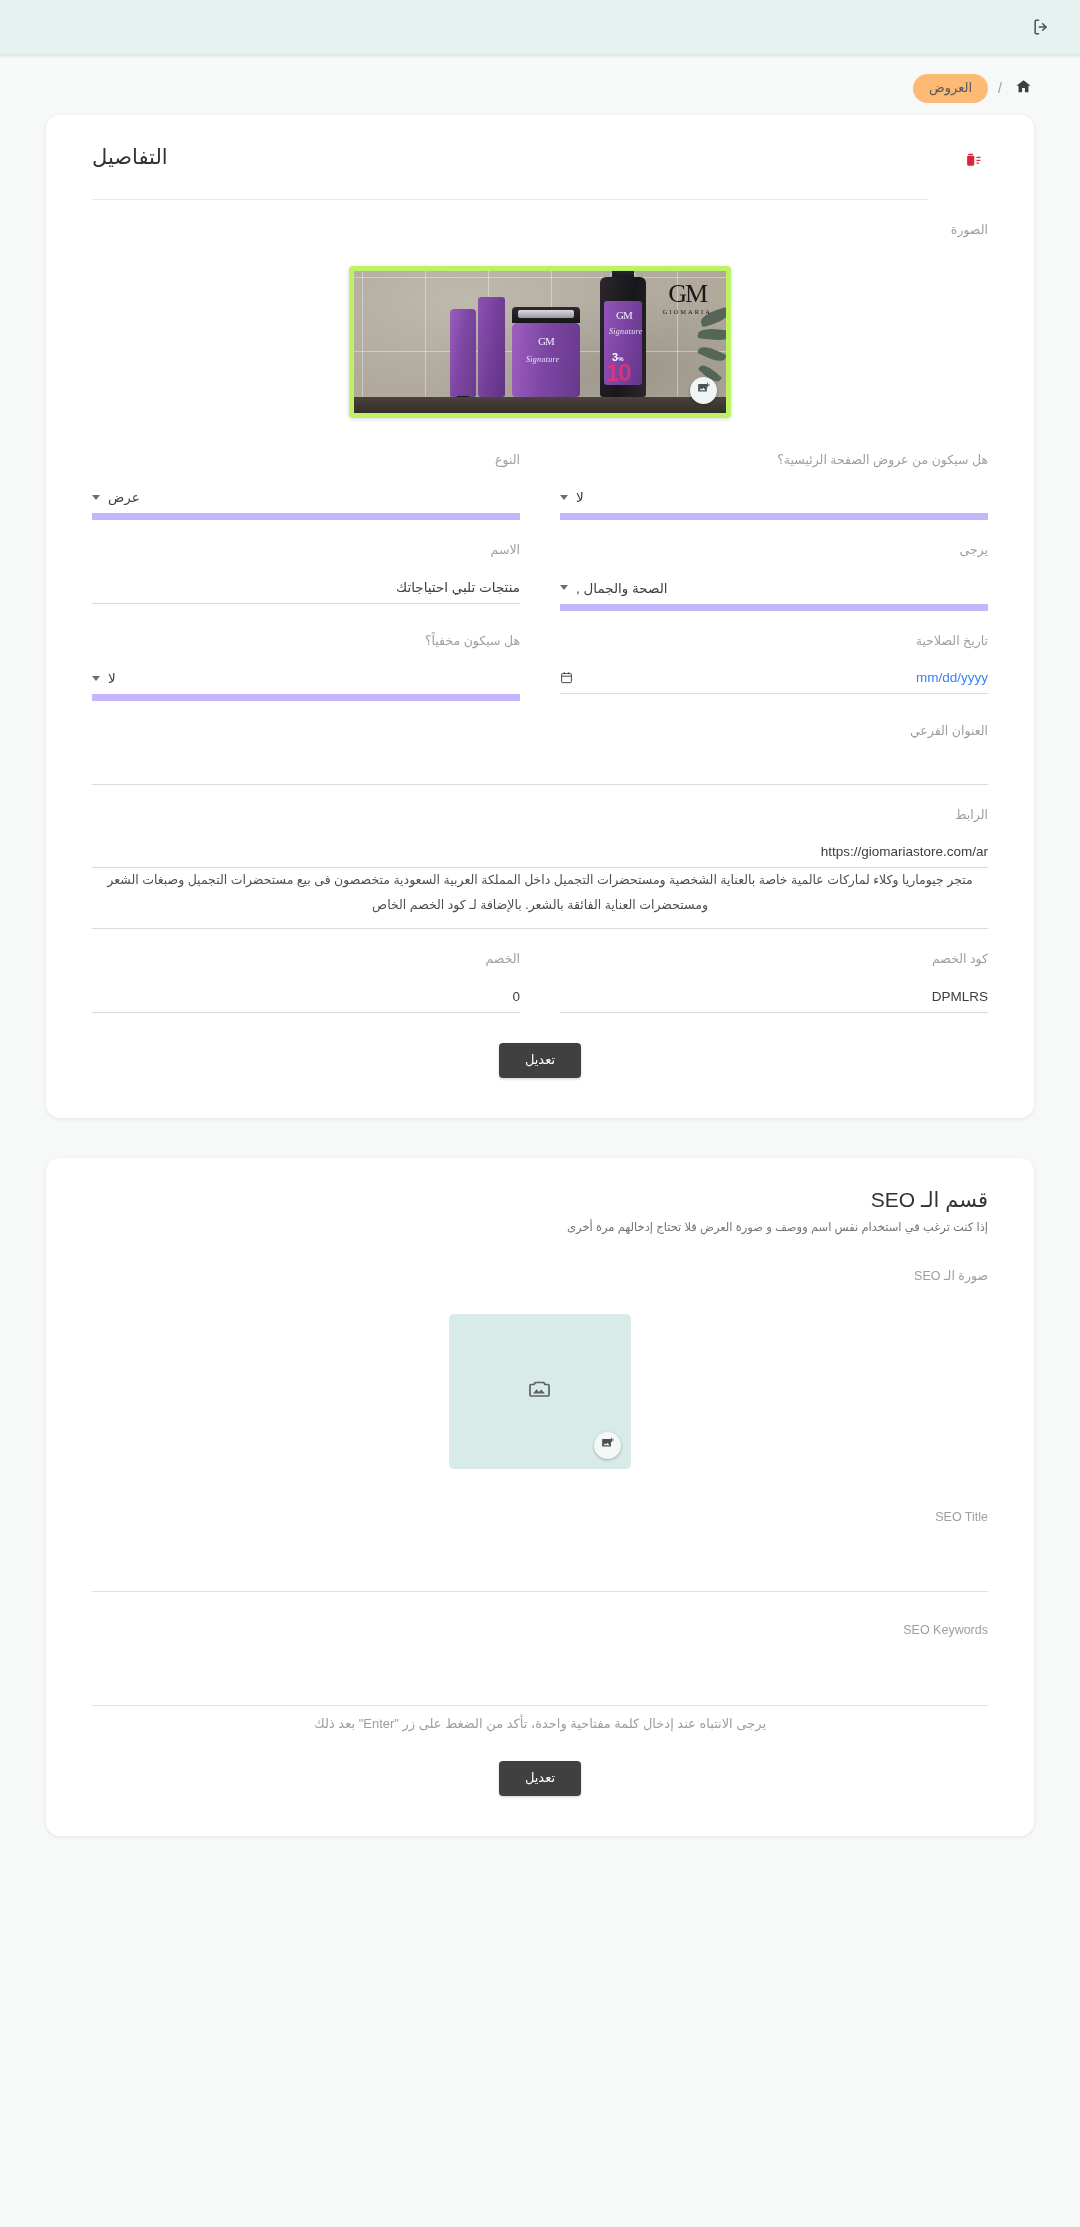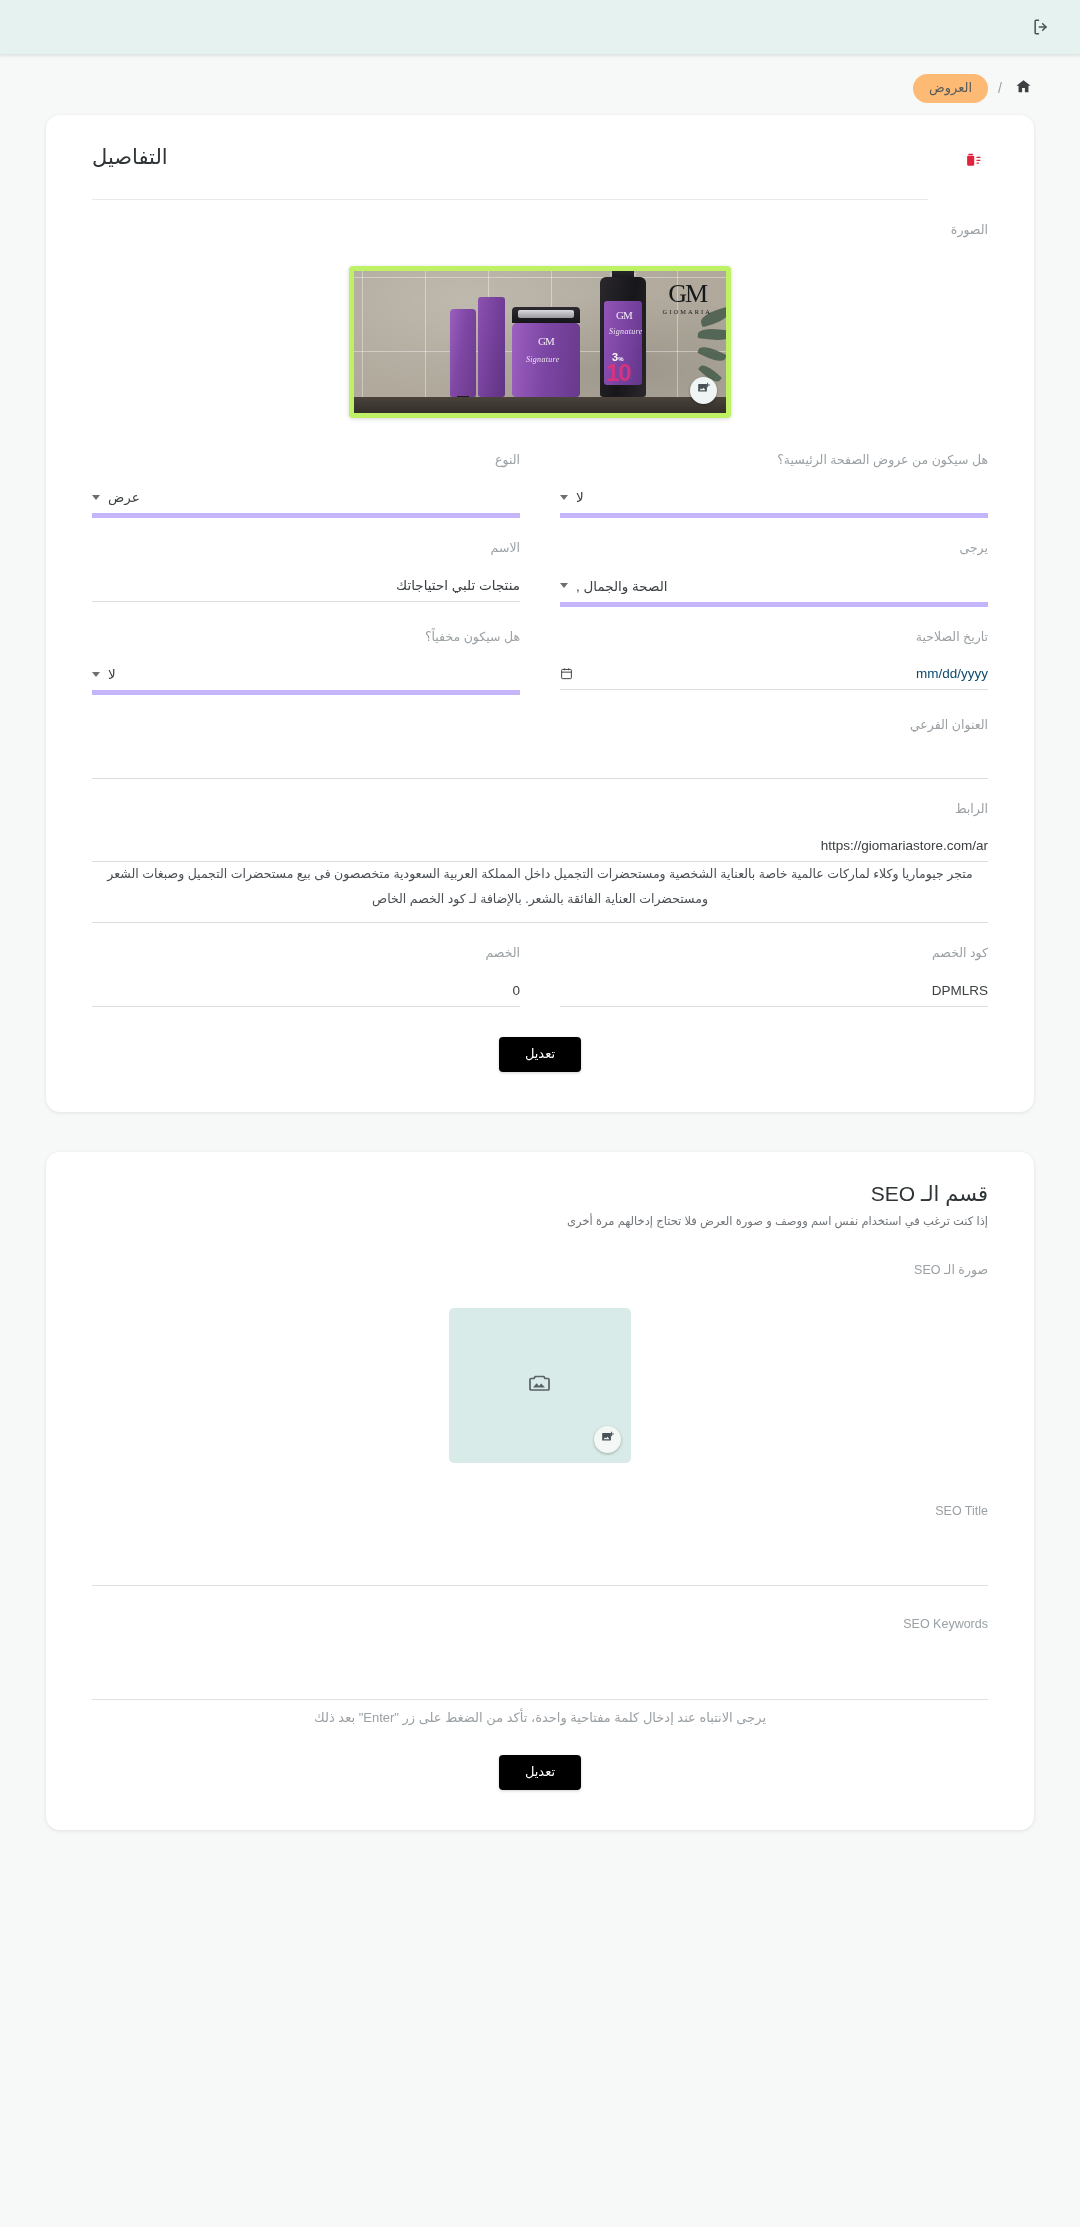--- a/index.html
+++ b/index.html
@@ -143,21 +143,21 @@
     direction: rtl;
   }
   .underline-input::placeholder { color: #b4b8bc; }
   .underline-input.ltr { direction: ltr; text-align: right; }
 
   .select-line {
     display: flex;
     align-items: center;
     justify-content: flex-start;
     gap: 8px;
-    border-bottom: 5px solid #c4b5fd;
+    border-bottom: 7px solid #c4b5fd;
     padding: 2px 0 8px;
     cursor: pointer;
     flex-direction: row-reverse;
   }
   .select-value {
     font-size: 13.5px;
     color: #3c4043;
     white-space: nowrap;
     overflow: hidden;
     text-overflow: ellipsis;
@@ -173,21 +173,21 @@
   .date-line {
     display: flex;
     align-items: center;
     justify-content: space-between;
     flex-direction: row;
     border-bottom: 1px solid #dadde0;
     padding: 2px 0 8px;
   }
   .date-text {
     font-size: 13.5px;
-    color: #0c4a6e;
+    color: #3b82f6;
     direction: ltr;
     text-align: center;
   }
   .cal-icon { cursor: pointer; display:flex; }
 
   .desc-box {
     border-bottom: 1px solid #dadde0;
     padding: 0 0 10px;
     font-size: 12.5px;
     color: #4a4f54;
@@ -375,21 +375,21 @@
   }
   .seo-img .fab { right: 10px; bottom: 10px; background: #f3f8f7; }
 
   
   .submit-wrap {
     display: flex;
     justify-content: center;
     padding-top: 30px;
   }
   .submit-btn {
-    background: #000000;
+    background: #404040;
     color: #ffffff;
     border: none;
     border-radius: 4px;
     font-family: inherit;
     font-size: 13px;
     padding: 9px 26px 11px;
     cursor: pointer;
     box-shadow: 0 1px 3px rgba(0,0,0,0.18);
   }
 </style>

